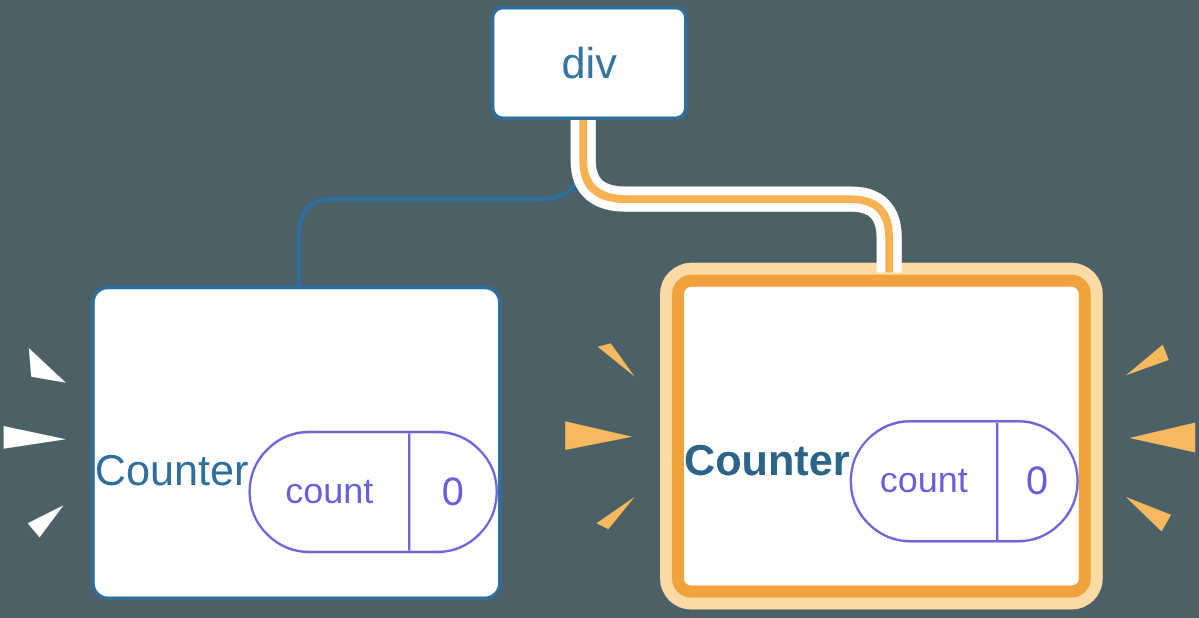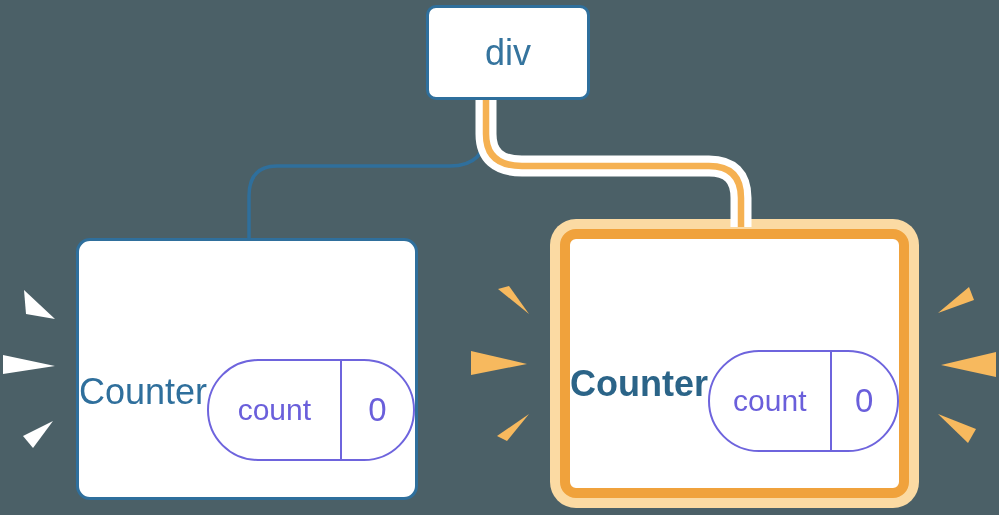--- a/index.html
+++ b/index.html
@@ -13,21 +13,21 @@
     width: 999px;
     height: 515px;
     background: #4B6067;
     overflow: hidden;
   }
   * { box-sizing: border-box; }
 
   
   .root-node {
     position: absolute;
-    left: 426px; top: 5px;
+    left: 409px; top: 5px;
     width: 164px; height: 95px;
     background: #ffffff;
     border: 3.5px solid #2F6F9C;
     border-radius: 10px;
     display: flex; align-items: center; justify-content: center;
     z-index: 2;
   }
   .root-node .root-label {
     font-size: 36px;
     font-weight: 500;

